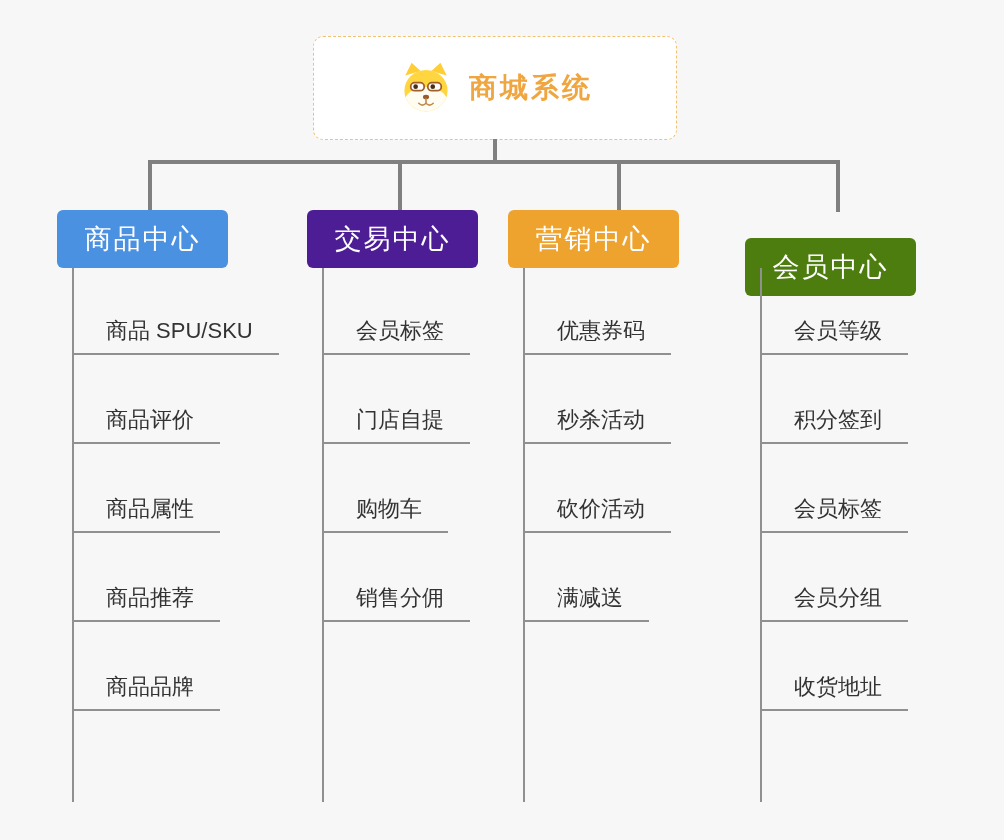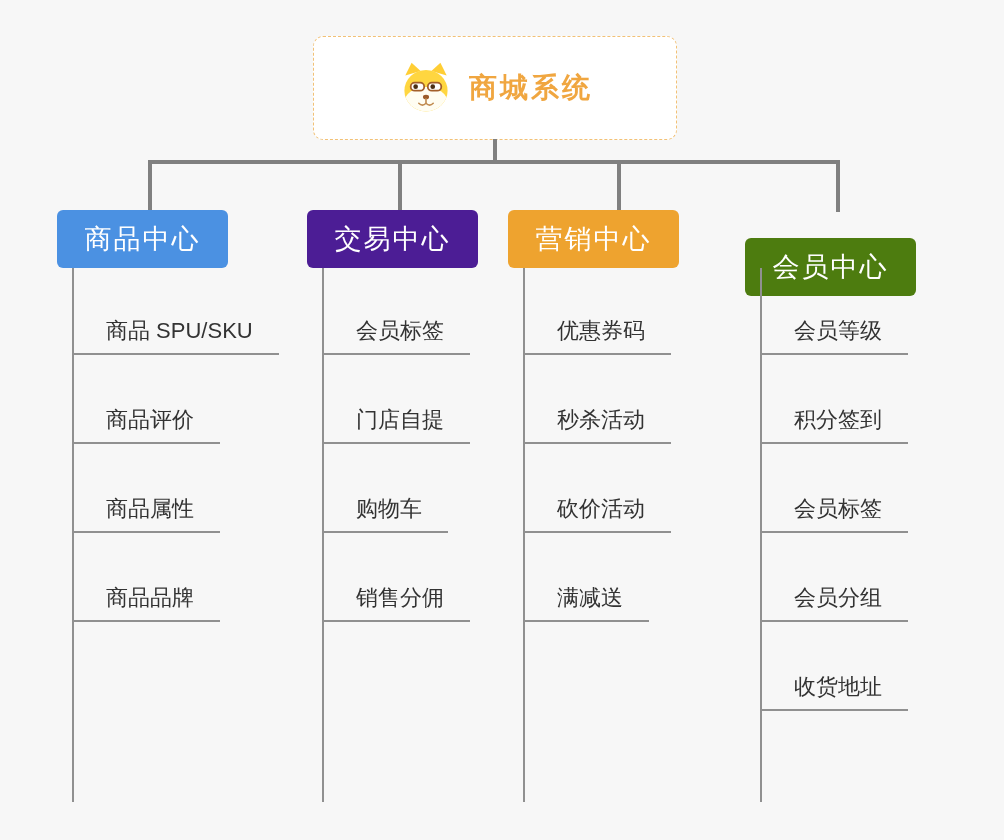--- a/index.html
+++ b/index.html
@@ -91,20 +91,23 @@
         <div class="leaf">
           <span>商品 SPU/SKU</span>
         </div>
         <div class="leaf">
           <span>商品评价</span>
         </div>
         <div class="leaf">
           <span>商品属性</span>
         </div>
         <div class="leaf">
+          <span>商品推荐</span>
+        </div>
+        <div class="leaf">
           <span>商品品牌</span>
         </div>
       </div>
   </div>
 
   <div class="branch c2">
     <div class="bnode" style="background: #4c1d95;">交易中心</div>
     <div class="trunk"></div>
     <div class="leaves">
         <div class="leaf">

